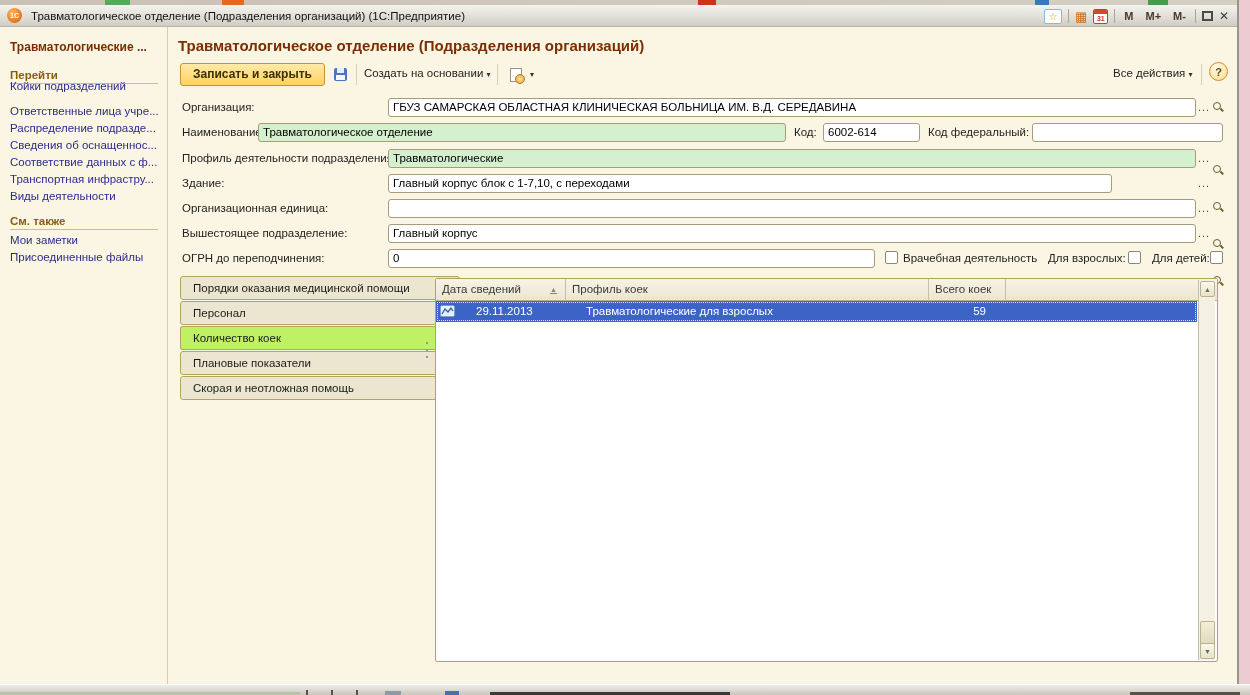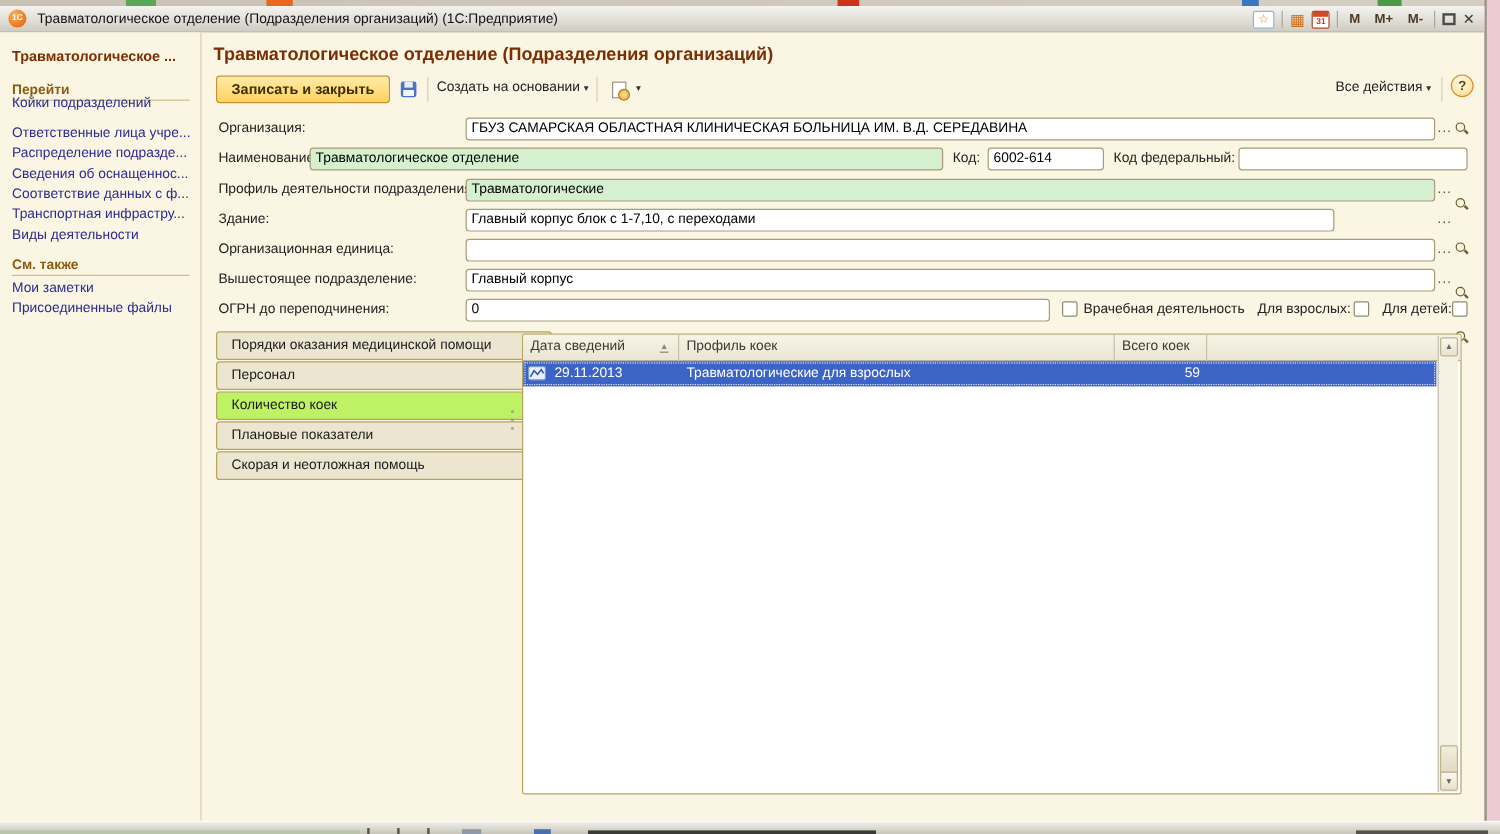--- a/index.html
+++ b/index.html
@@ -94,21 +94,21 @@
   .splitter-dots i { display:block; width:2px; height:2px; background:#9a9a8a; margin-bottom:5px; }
 
   
   .tbl-panel { left:435px; top:278px; width:783px; height:384px; background:#fff; border:1px solid #b3a35f; border-radius:2px; }
   .tbl-head { position:absolute; left:0; top:0; width:781px; height:22px; background:linear-gradient(#f7f3e6,#ebe6d3); border-bottom:1px solid #b8b298; }
   .th-cell { position:absolute; top:0; height:22px; font-size:11.5px; color:#3a3a34; line-height:21px; padding-left:6px; border-right:1px solid #c6c0a8; white-space:nowrap; overflow:hidden; cursor:pointer; }
   .sort-ic { font-size:7px; color:#8a8574; border-bottom:1px solid #8a8574; line-height:7px; }
   .t-row { position:absolute; left:0; width:761px; height:21px; font-size:11.5px; cursor:pointer; }
   .t-row.sel { background:#3c64c6; color:#fff; outline:1px dotted #dce4ff; outline-offset:-2px; }
   .t-row.norm { background:#fff; color:#000; border-bottom:1px solid #e6e2d2; }
-  .td-cell { position:absolute; top:0; height:21px; line-height:20px; padding:0 6px; white-space:nowrap; overflow:hidden; }
+  .td-cell { position:absolute; top:0; height:21px; line-height:20px; padding:0 20px; white-space:nowrap; overflow:hidden; }
   .td-cell.num { text-align:right; }
   .t-row.norm .td-cell { border-right:1px solid #eeeade; }
   .chart-ic { position:absolute; left:4px; top:4px; width:15px; height:12px; background:#e9f0fa; border:1px solid #7f9cc8; border-radius:2px; }
   .scrollbar { position:absolute; right:2px; top:1px; width:17px; height:380px; background:#f4f0e2; border-left:1px solid #c6c0a8; }
   .sb-btn { position:absolute; left:1px; width:15px; height:16px; background:linear-gradient(#faf7ee,#e8e2cc); border:1px solid #bdb28e; border-radius:2px; text-align:center; font-size:7px; color:#6a6a5a; line-height:15px; cursor:pointer; }
   .sb-thumb { position:absolute; left:1px; top:341px; width:15px; height:26px; background:linear-gradient(#f2eddc,#e0d8bc); border:1px solid #bdb28e; border-radius:2px; cursor:grab; }
 
   
   .taskbar { left:0; top:684px; width:1250px; height:11px; background:linear-gradient(#f0eeea,#c8c5bb); border-top:1px solid #fdfdfb; }
   .tk-frag { position:absolute; bottom:0; }
@@ -141,21 +141,21 @@
     <div class="tb-btn">М</div>
     <div class="tb-btn">М+</div>
     <div class="tb-btn">М-</div>
     <div class="tb-sep"></div>
     <div class="max-ic"></div>
     <div class="close-ic">✕</div>
   </div>
 </div>
 
 <div class="abs sidebar">
-  <div class="sb-header">Травматологическое ...</div>
+  <div class="sb-header">Травматологические ...</div>
   <div class="sb-group" style="top:42px">Перейти</div>
   <div class="sb-link" style="top:53px">Койки подразделений</div>
   <div class="sb-link" style="top:78px">Ответственные лица учре...</div>
   <div class="sb-link" style="top:95px">Распределение подразде...</div>
   <div class="sb-link" style="top:112px">Сведения об оснащеннос...</div>
   <div class="sb-link" style="top:129px">Соответствие данных с ф...</div>
   <div class="sb-link" style="top:146px">Транспортная инфрастру...</div>
   <div class="sb-link" style="top:163px">Виды деятельности</div>
   <div class="sb-group" style="top:188px">См. также</div>
   <div class="sb-link" style="top:207px">Мои заметки</div>

